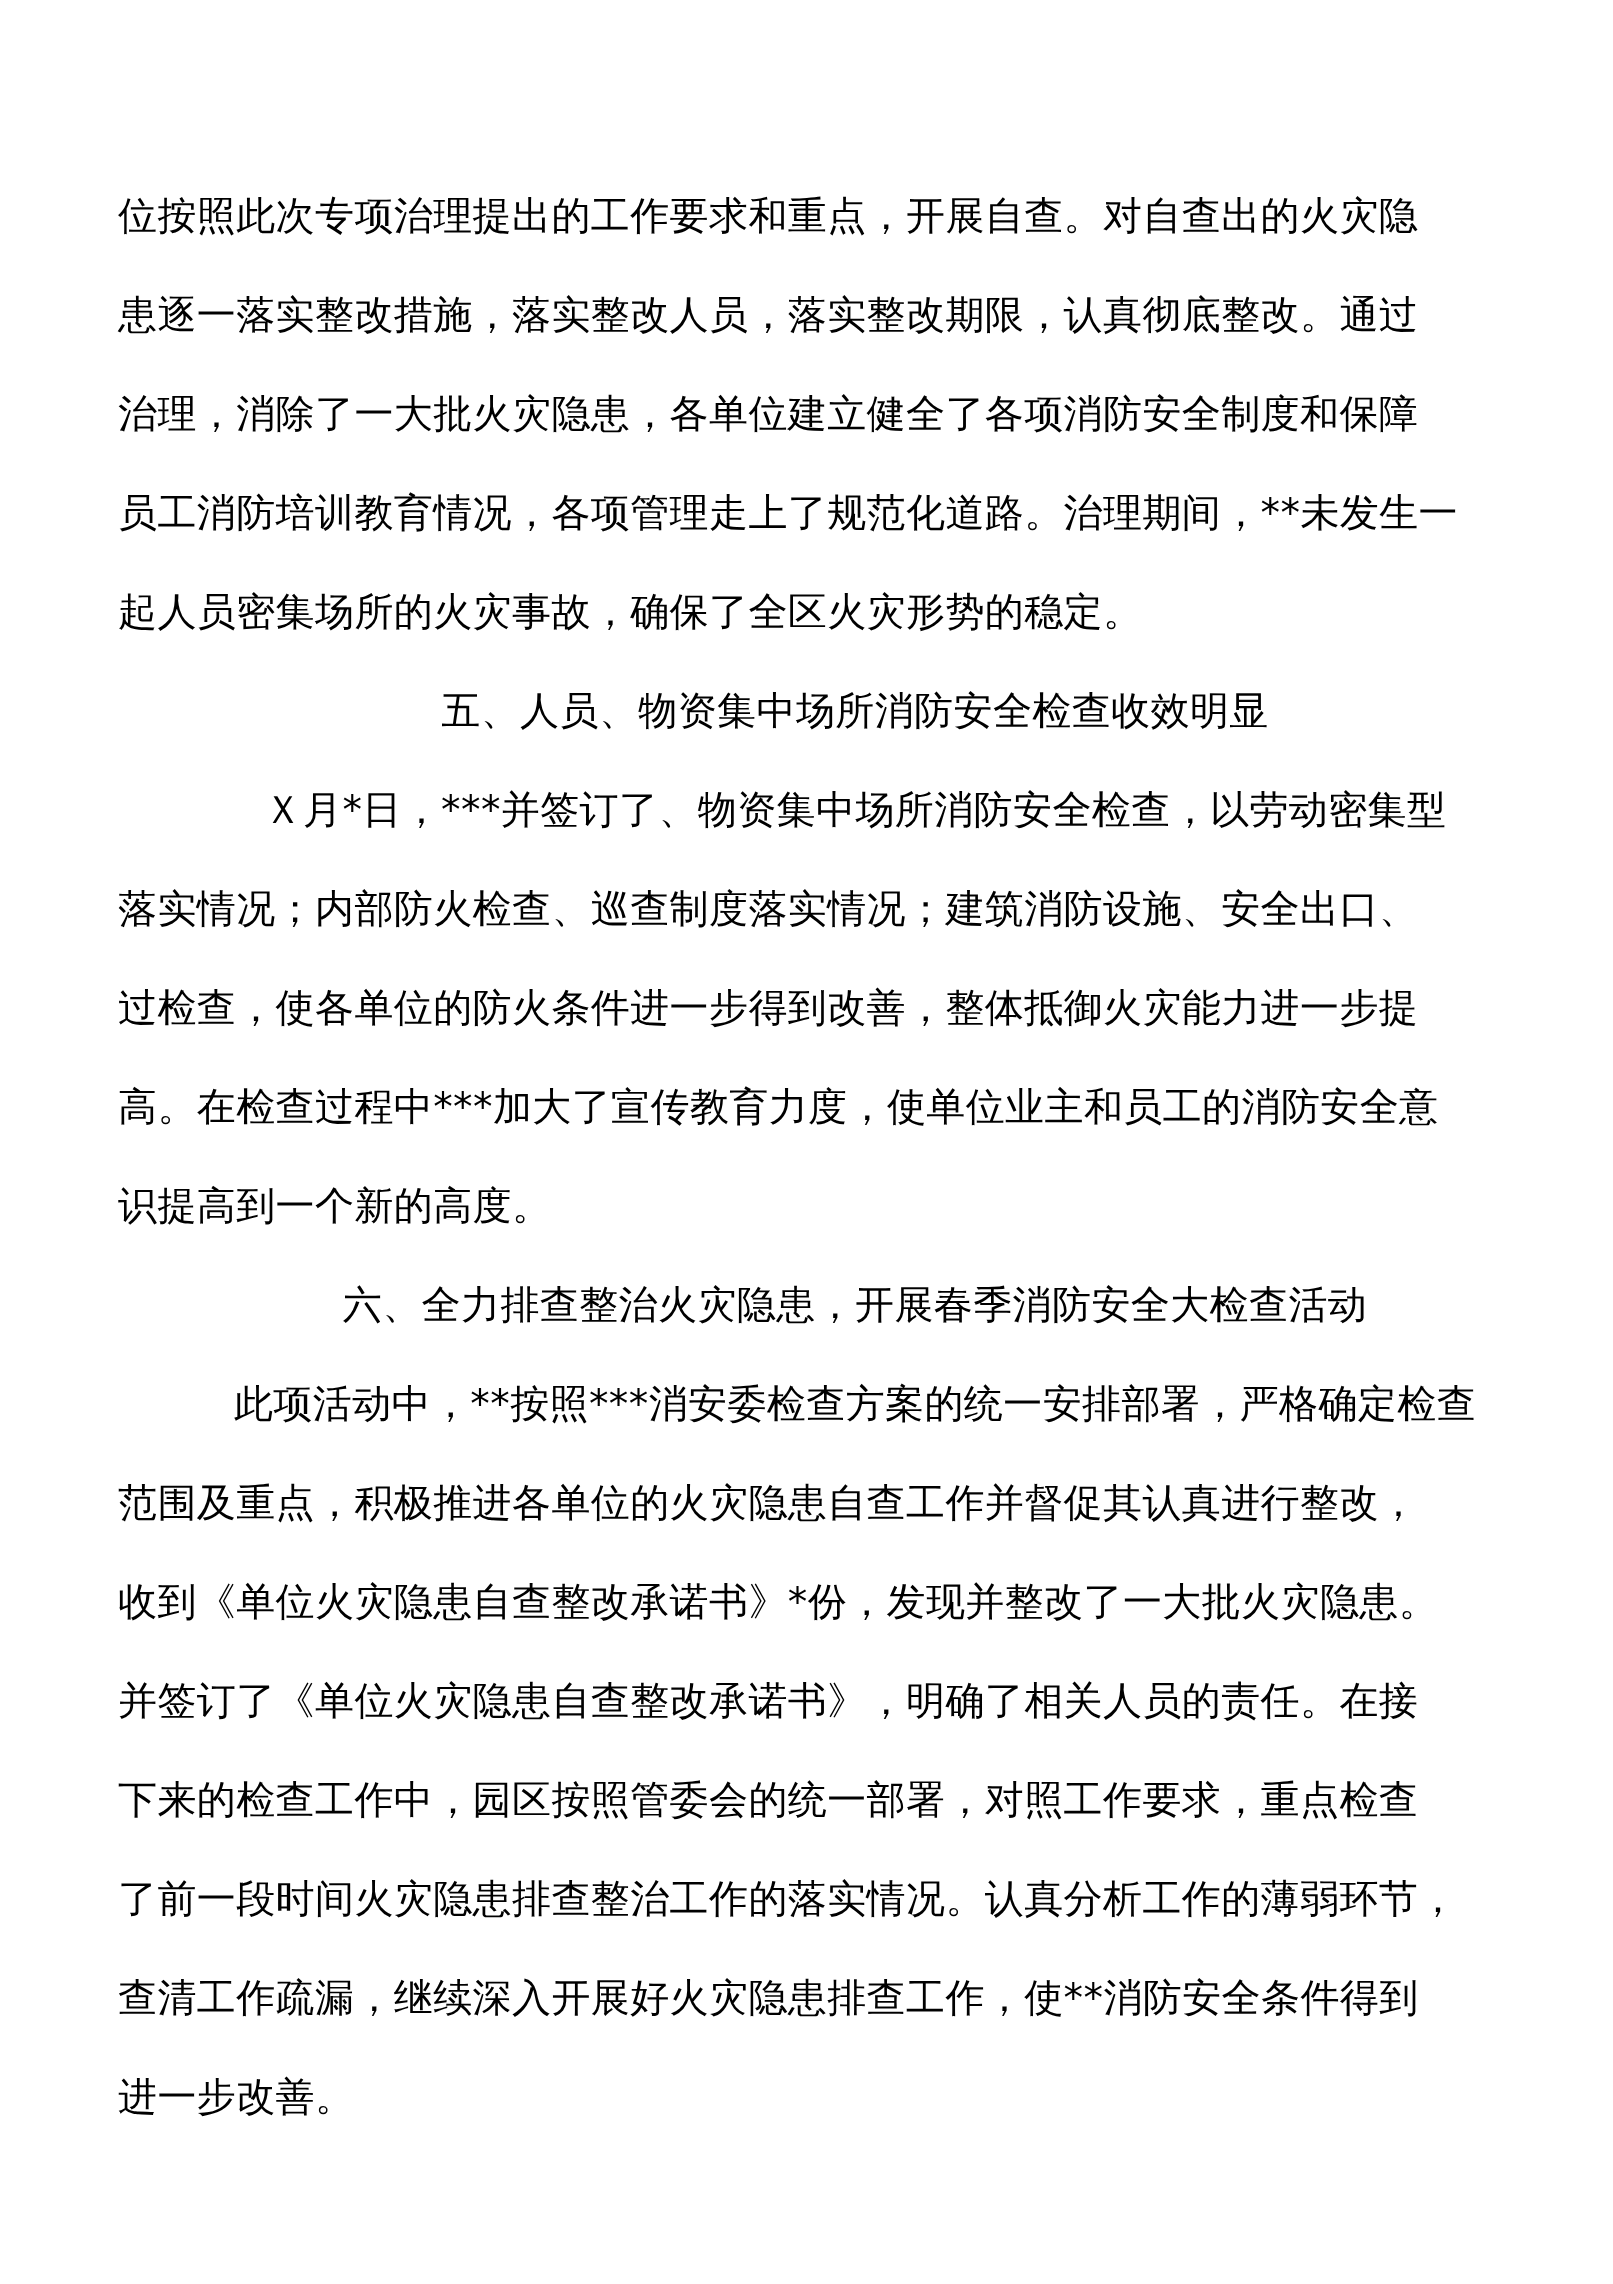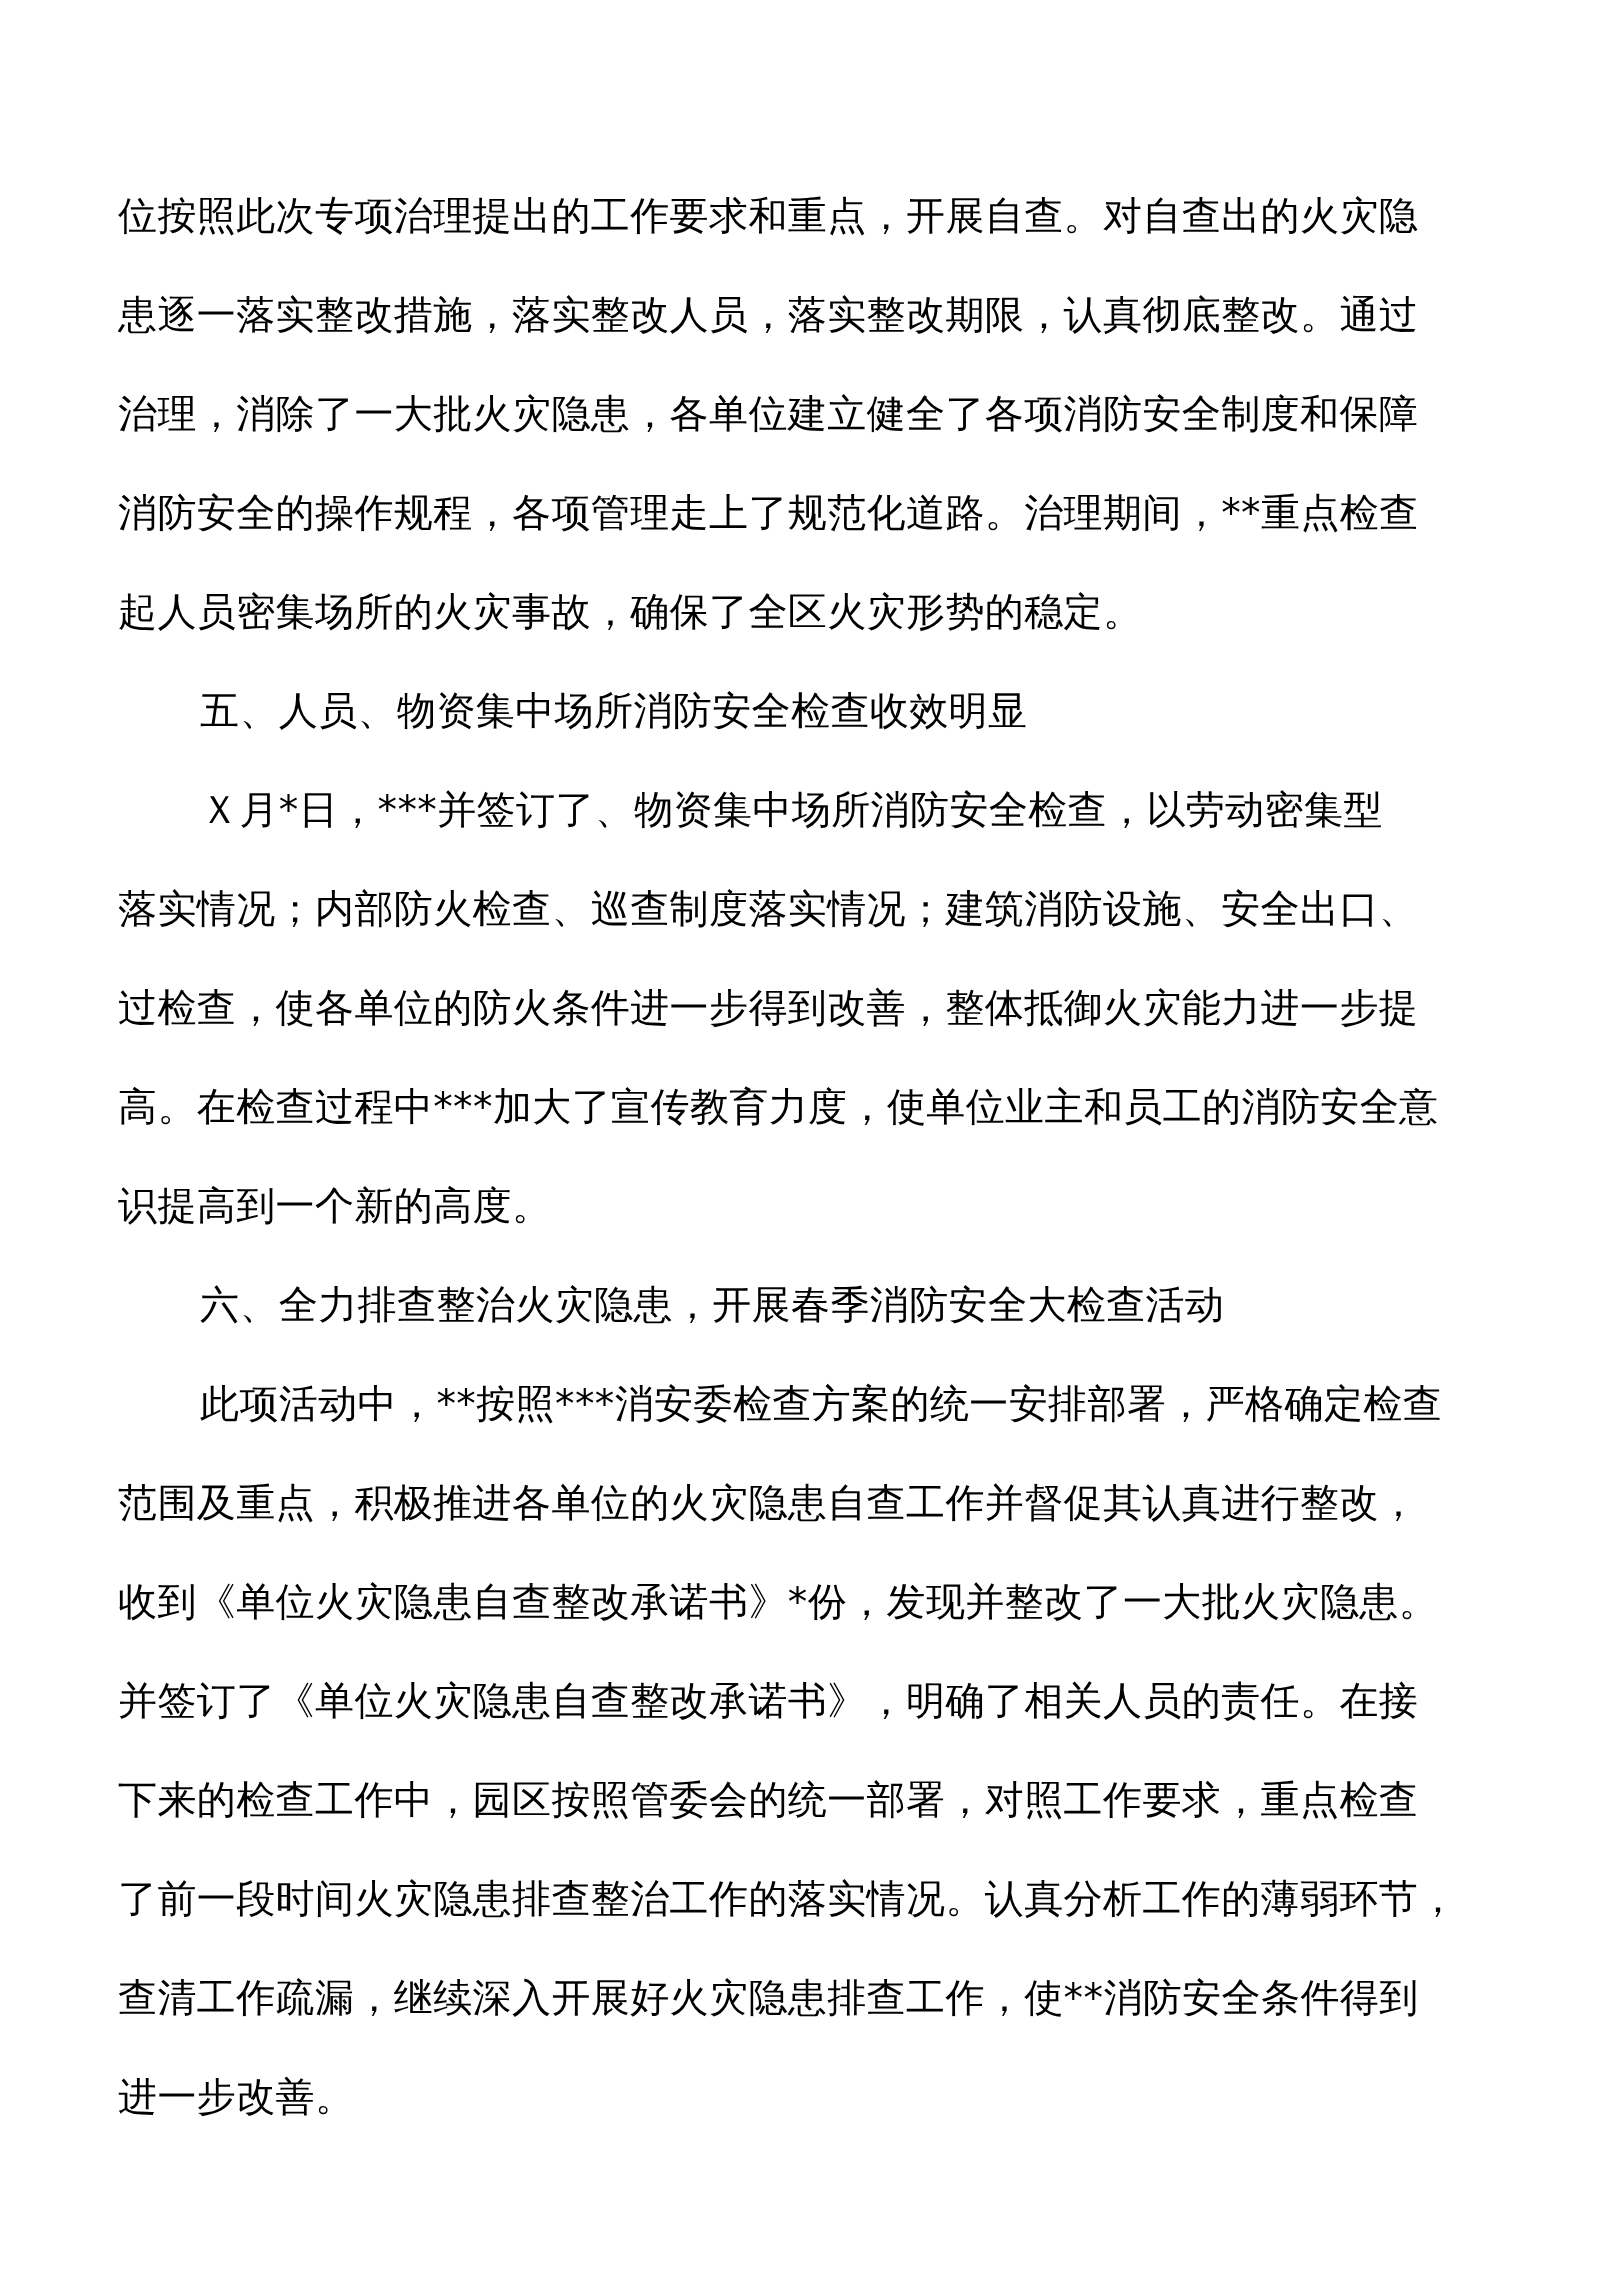--- a/index.html
+++ b/index.html
@@ -25,32 +25,33 @@
       display: block;
       height: 86px;
       line-height: 59px;
       font-size: 39px;
       white-space: nowrap;
       letter-spacing: 0.4px;
       margin-top: 13px;
     }
     .indent {
       padding-left: 82px;
+      text-align: center;
     }
   </style>
 </head>
 <body>
 
 <div class="page">
 
   <div>
     <span class="line">位按照此次专项治理提出的工作要求和重点，开展自查。对自查出的火灾隐</span>
     <span class="line">患逐一落实整改措施，落实整改人员，落实整改期限，认真彻底整改。通过</span>
     <span class="line">治理，消除了一大批火灾隐患，各单位建立健全了各项消防安全制度和保障</span>
-    <span class="line">消防安全的操作规程，各项管理走上了规范化道路。治理期间，**重点检查</span>
+    <span class="line">员工消防培训教育情况，各项管理走上了规范化道路。治理期间，**未发生一</span>
     <span class="line">起人员密集场所的火灾事故，确保了全区火灾形势的稳定。</span>
   </div>
 
   <span class="line indent">五、人员、物资集中场所消防安全检查收效明显</span>
 
   <div>
     <span class="line indent">Ｘ月*日，***并签订了、物资集中场所消防安全检查，以劳动密集型</span>
     <span class="line">落实情况；内部防火检查、巡查制度落实情况；建筑消防设施、安全出口、</span>
     <span class="line">过检查，使各单位的防火条件进一步得到改善，整体抵御火灾能力进一步提</span>
     <span class="line">高。在检查过程中***加大了宣传教育力度，使单位业主和员工的消防安全意</span>

